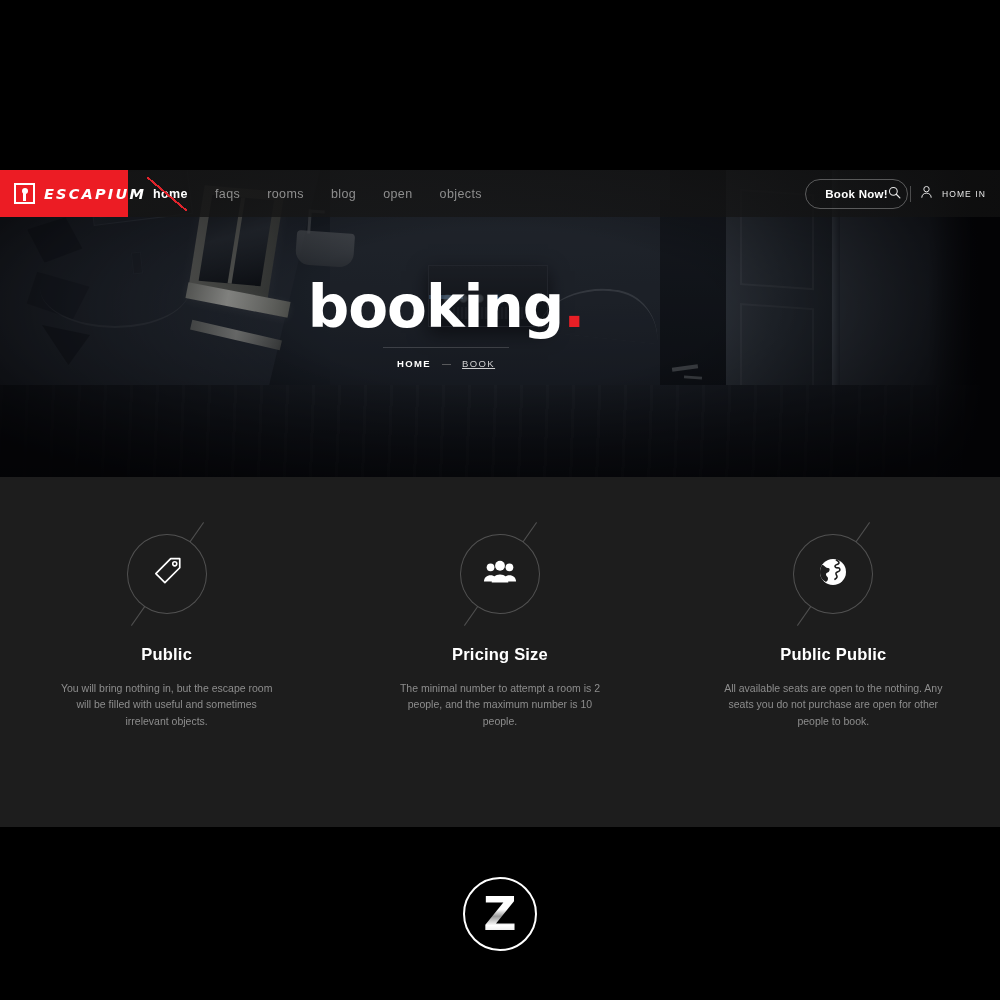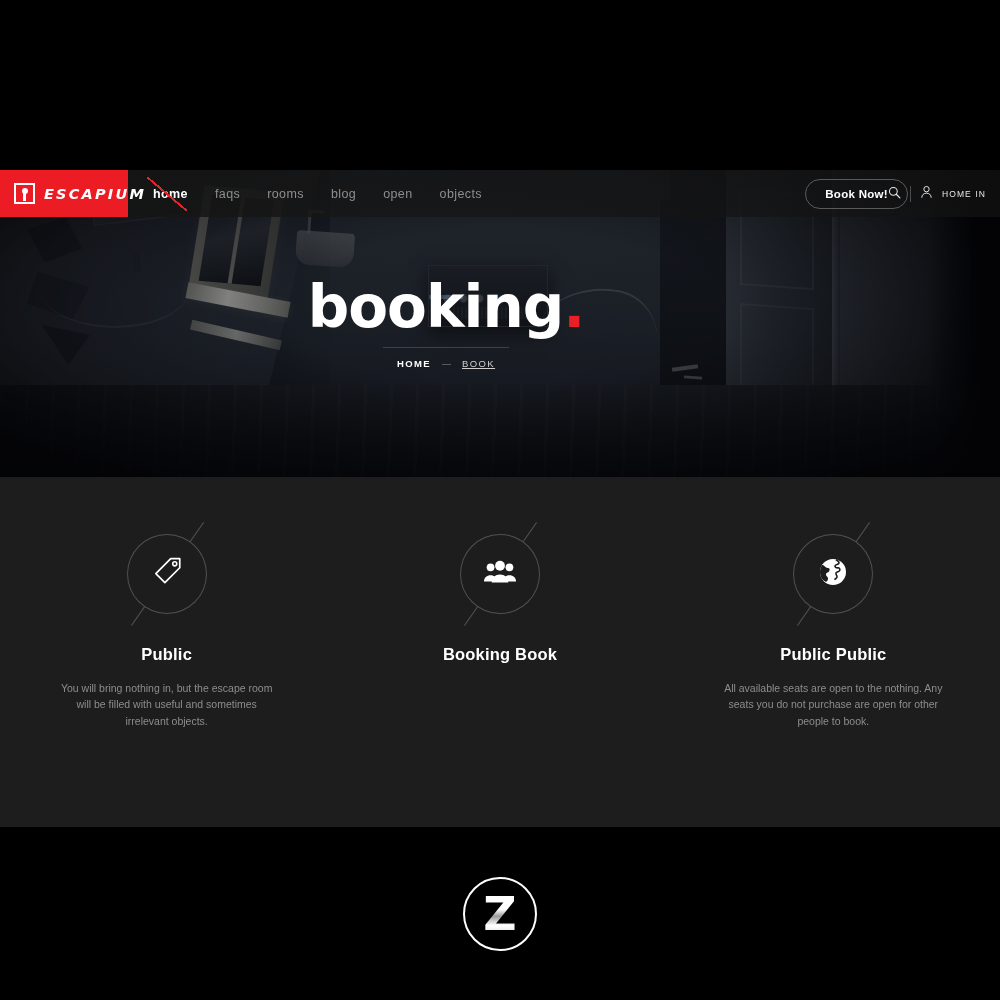--- a/index.html
+++ b/index.html
@@ -386,21 +386,22 @@
                 <circle cx="8" cy="9" r="4.1" fill="#ffffff"></circle>
                 <path d="M1 24c0-4 3.2-6.6 7-6.6s7 2.6 7 6.6z" fill="#ffffff"></path>
                 <circle cx="28" cy="9" r="4.1" fill="#ffffff"></circle>
                 <path d="M21 24c0-4 3.2-6.6 7-6.6s7 2.6 7 6.6z" fill="#ffffff"></path>
                 <circle cx="18" cy="7.4" r="5.2" fill="#ffffff"></circle>
                 <path d="M9.2 25c0-5 3.9-8.3 8.8-8.3s8.8 3.3 8.8 8.3z" fill="#ffffff"></path>
               </svg>
             </span>
           </div>
         </div>
-        <div class="feat-title">Booking Book</div>
+        <div class="feat-title">Pricing Size</div>
+        <div class="feat-desc">The minimal number to attempt a room is 2 people, and the maximum number is 10 people.</div>
       </div>
 
       <div class="feat">
         <div class="feat-ico-wrap">
           <div class="slash"></div>
           <div class="circ">
             <span>
               <svg width="32" height="32" viewBox="0 0 32 32">
                 <circle cx="16" cy="16" r="13" fill="#ffffff"></circle>
                 <path d="M6 9c2 1 3 3 5 3s2 2 1 3.5-3 1-3 3 2 2 2 4-1 2.5-2 3.5C4.5 23.8 3 20 3 16c0-2.6.8-5 2-7z" fill="#1d1d1d"></path>

